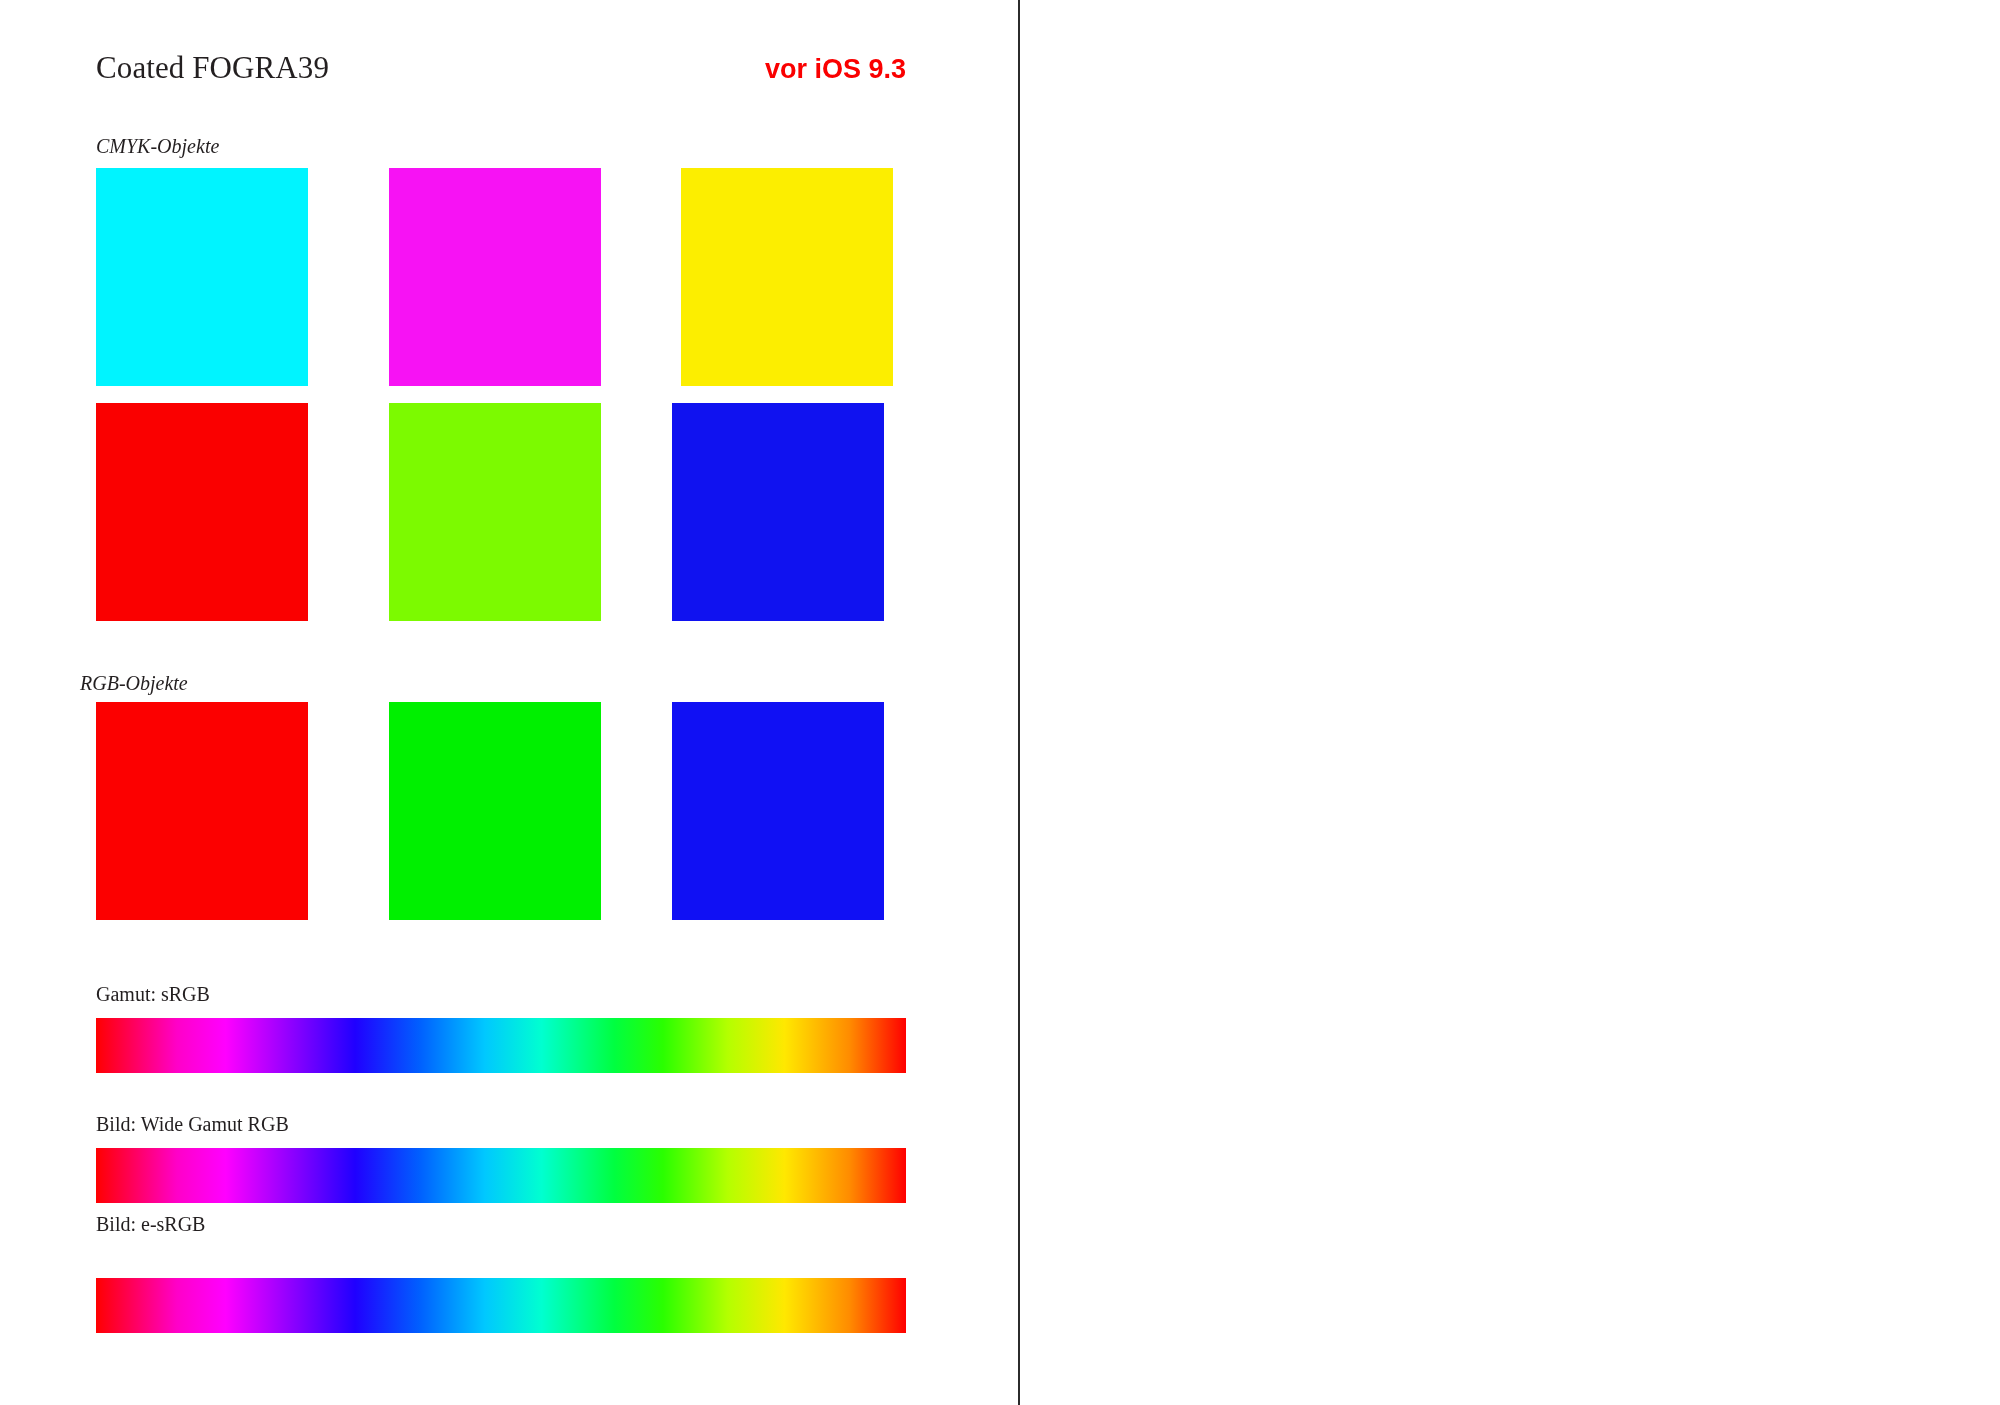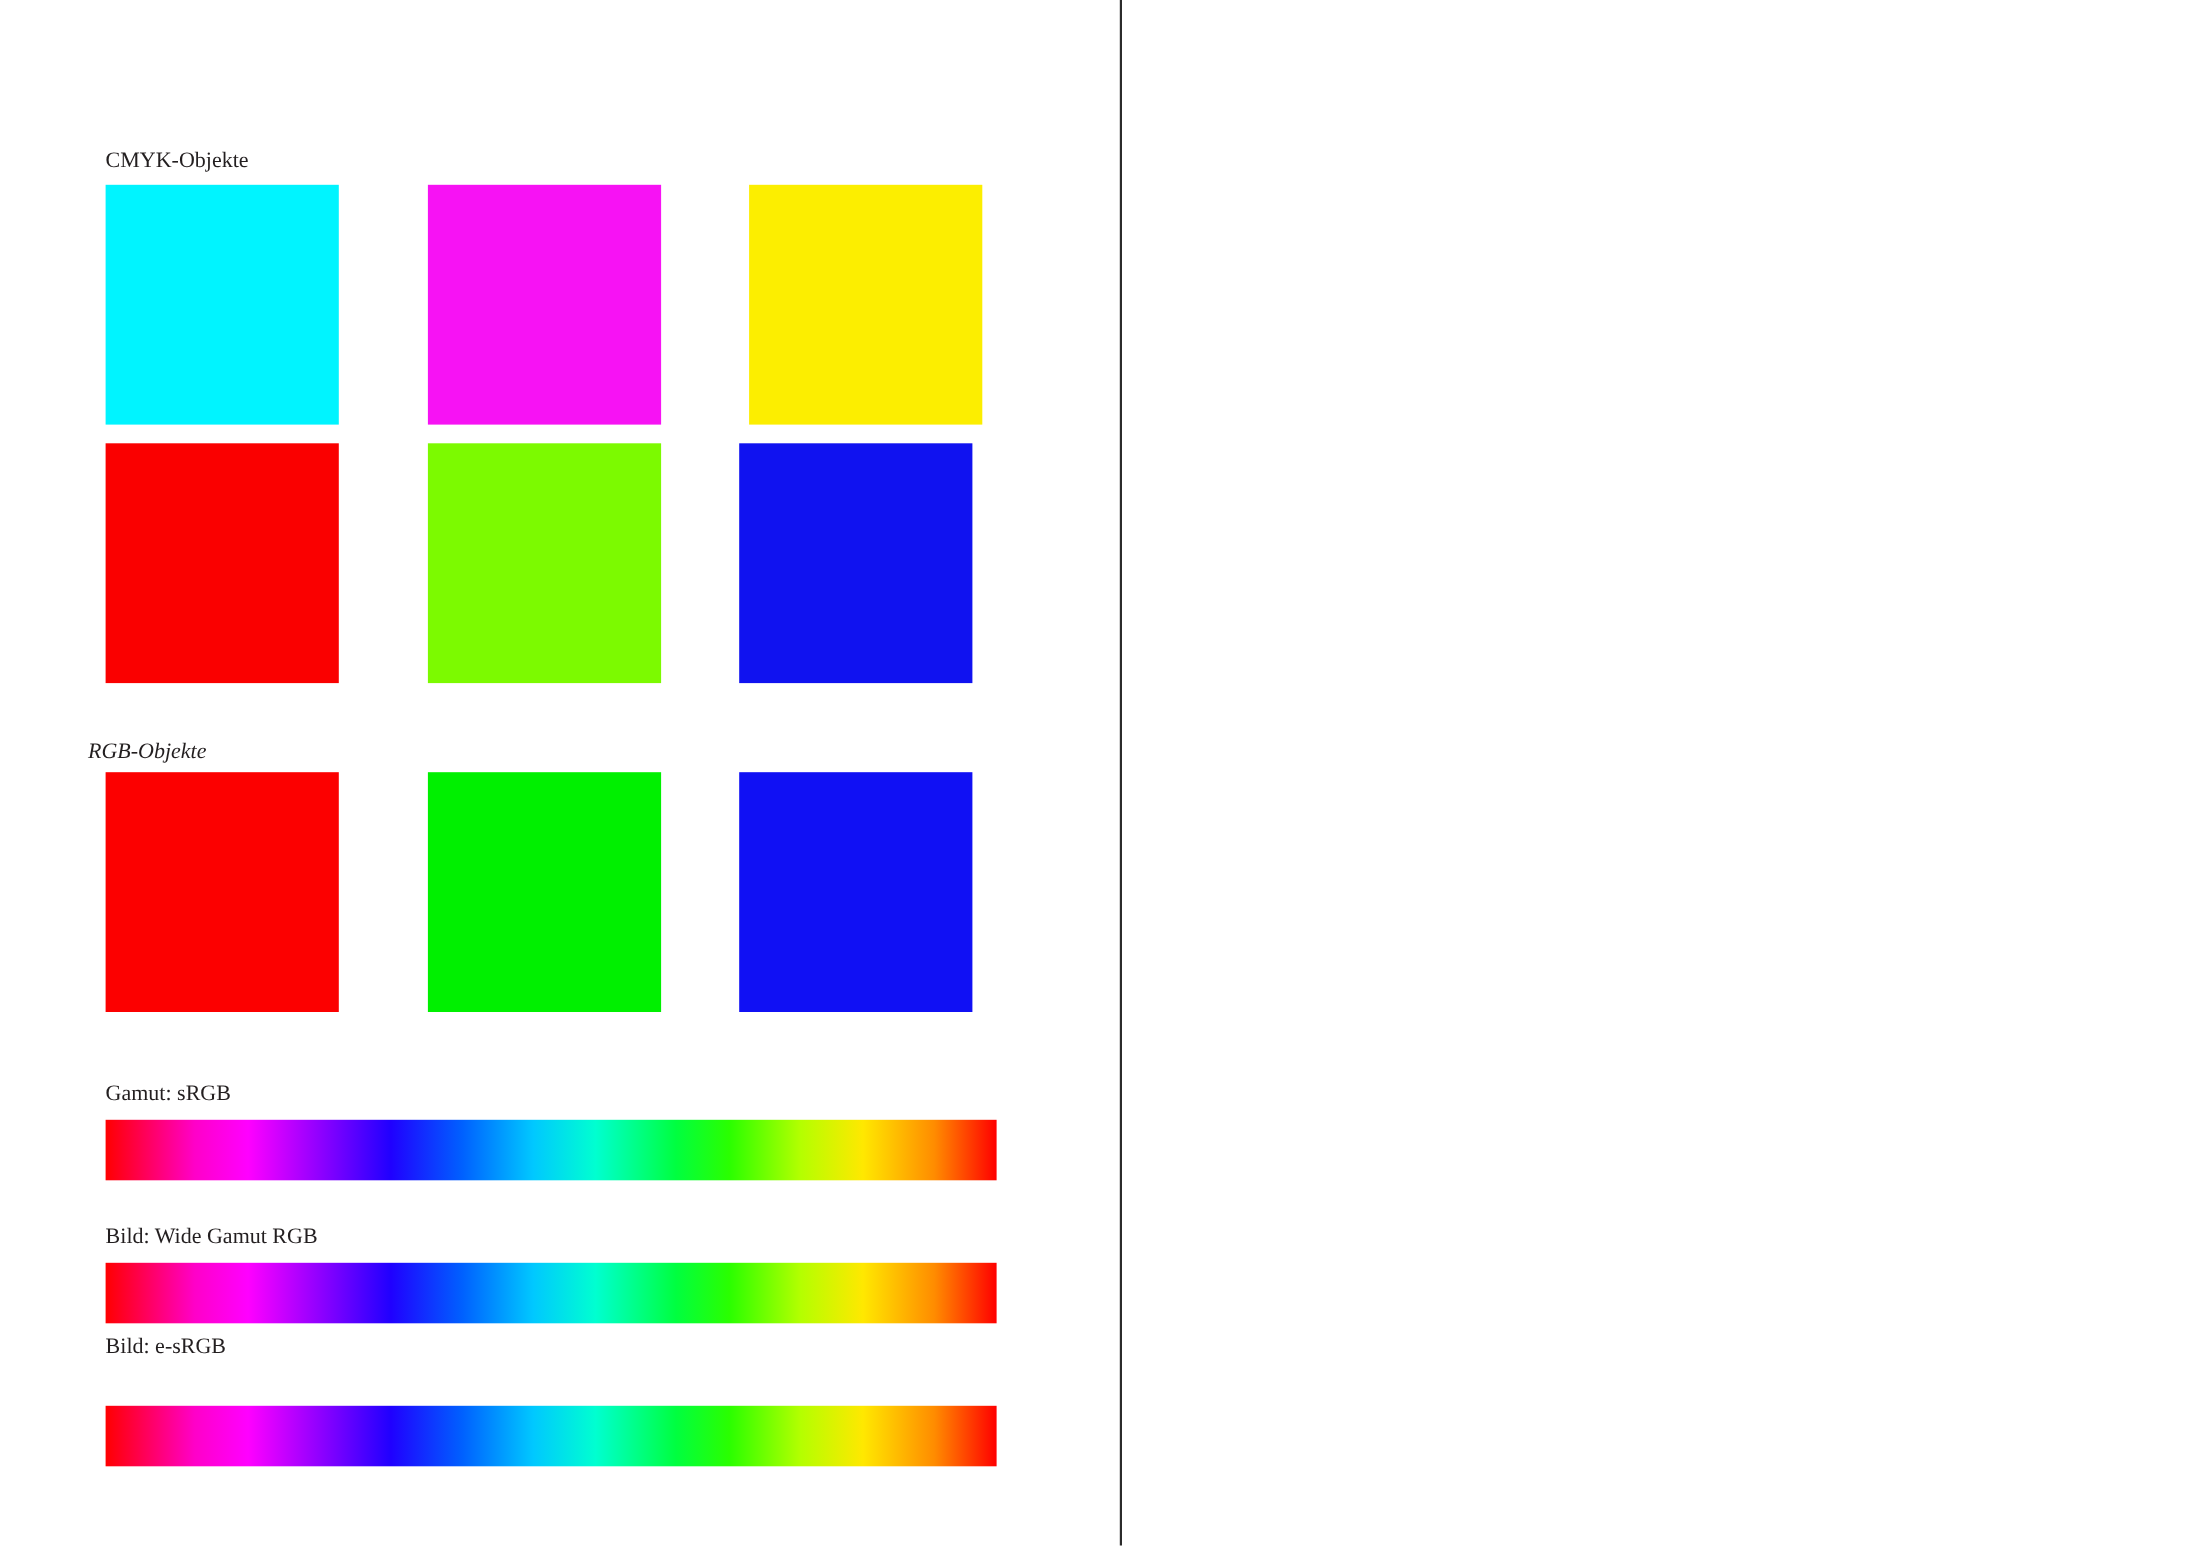--- a/index.html
+++ b/index.html
@@ -84,22 +84,26 @@
 </style>
 </head>
 <body>
 
 <div class="page">
 
   <div class="divider"></div>
 
   <div class="panel">
 
+    <div class="hdr" style="left:96px; width:810px;">
+      <div class="hdr-title">Coated FOGRA39</div>
+      <div class="hdr-badge">vor iOS 9.3</div>
+    </div>
 
-    <div class="sec-label" style="left:96px; top:135px;">CMYK-Objekte</div>
+    <div class="sec-label" style="left:96px; top:135px;font-style:italic;">CMYK-Objekte</div>
 
     <div class="swatch" style="left:96px;  top:168px; background:#00f4ff;"></div>
     <div class="swatch" style="left:389px; top:168px; background:#f712f4;"></div>
     <div class="swatch" style="left:681px; top:168px; background:#fcee00;"></div>
 
     <div class="swatch" style="left:96px;  top:403px; background:#fa0000;"></div>
     <div class="swatch" style="left:389px; top:403px; background:#7cfa00;"></div>
     <div class="swatch" style="left:672px; top:403px; background:#1012f0;"></div>
 
     <div class="sec-label" style="left:80px; top:672px;font-style:italic;">RGB-Objekte</div>

